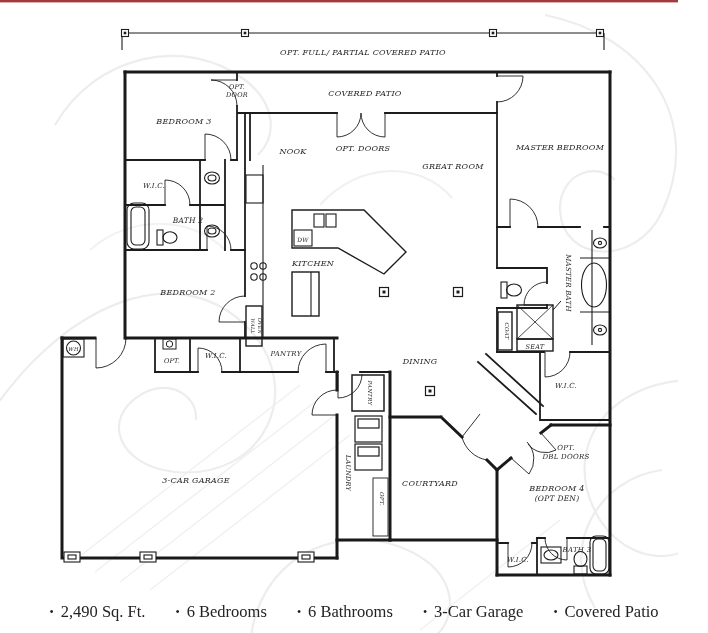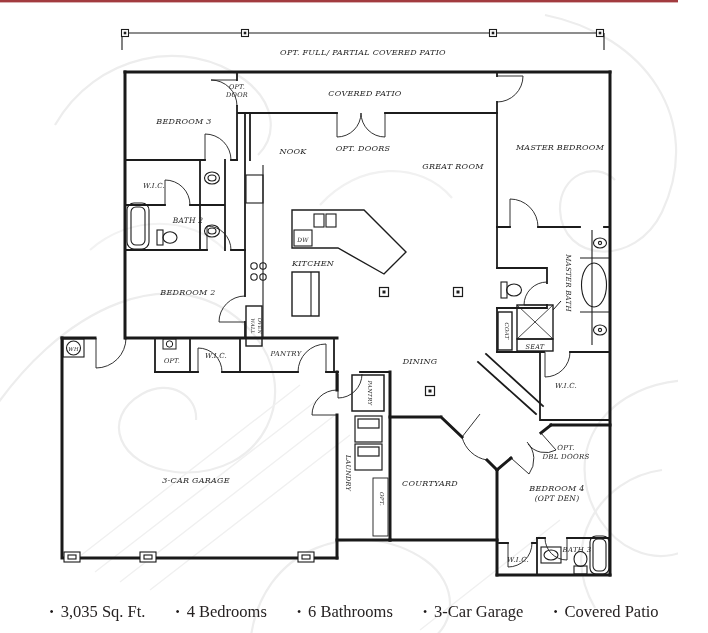--- a/index.html
+++ b/index.html
@@ -265,25 +265,25 @@
     <text class="lbl" x="557" y="491" font-size="8">BEDROOM 4</text>
     <text class="lbl" x="557" y="501" font-size="7.5">(OPT DEN)</text>
     <text class="lbl" x="518" y="562" font-size="7">W.I.C.</text>
     <text class="lbl" x="577" y="552" font-size="7">BATH 3</text>
   </g>
 </svg>
 
 <div class="footer">
   <span class="item">
         <span class="dot">•</span>
-        <span>3,035 Sq. Ft.</span>
-      </span>
-  <span class="item">
-        <span class="dot">•</span>
-        <span>4 Bedrooms</span>
+        <span>2,490 Sq. Ft.</span>
+      </span>
+  <span class="item">
+        <span class="dot">•</span>
+        <span>6 Bedrooms</span>
       </span>
   <span class="item">
         <span class="dot">•</span>
         <span>6 Bathrooms</span>
       </span>
   <span class="item">
         <span class="dot">•</span>
         <span>3-Car Garage</span>
       </span>
   <span class="item">

